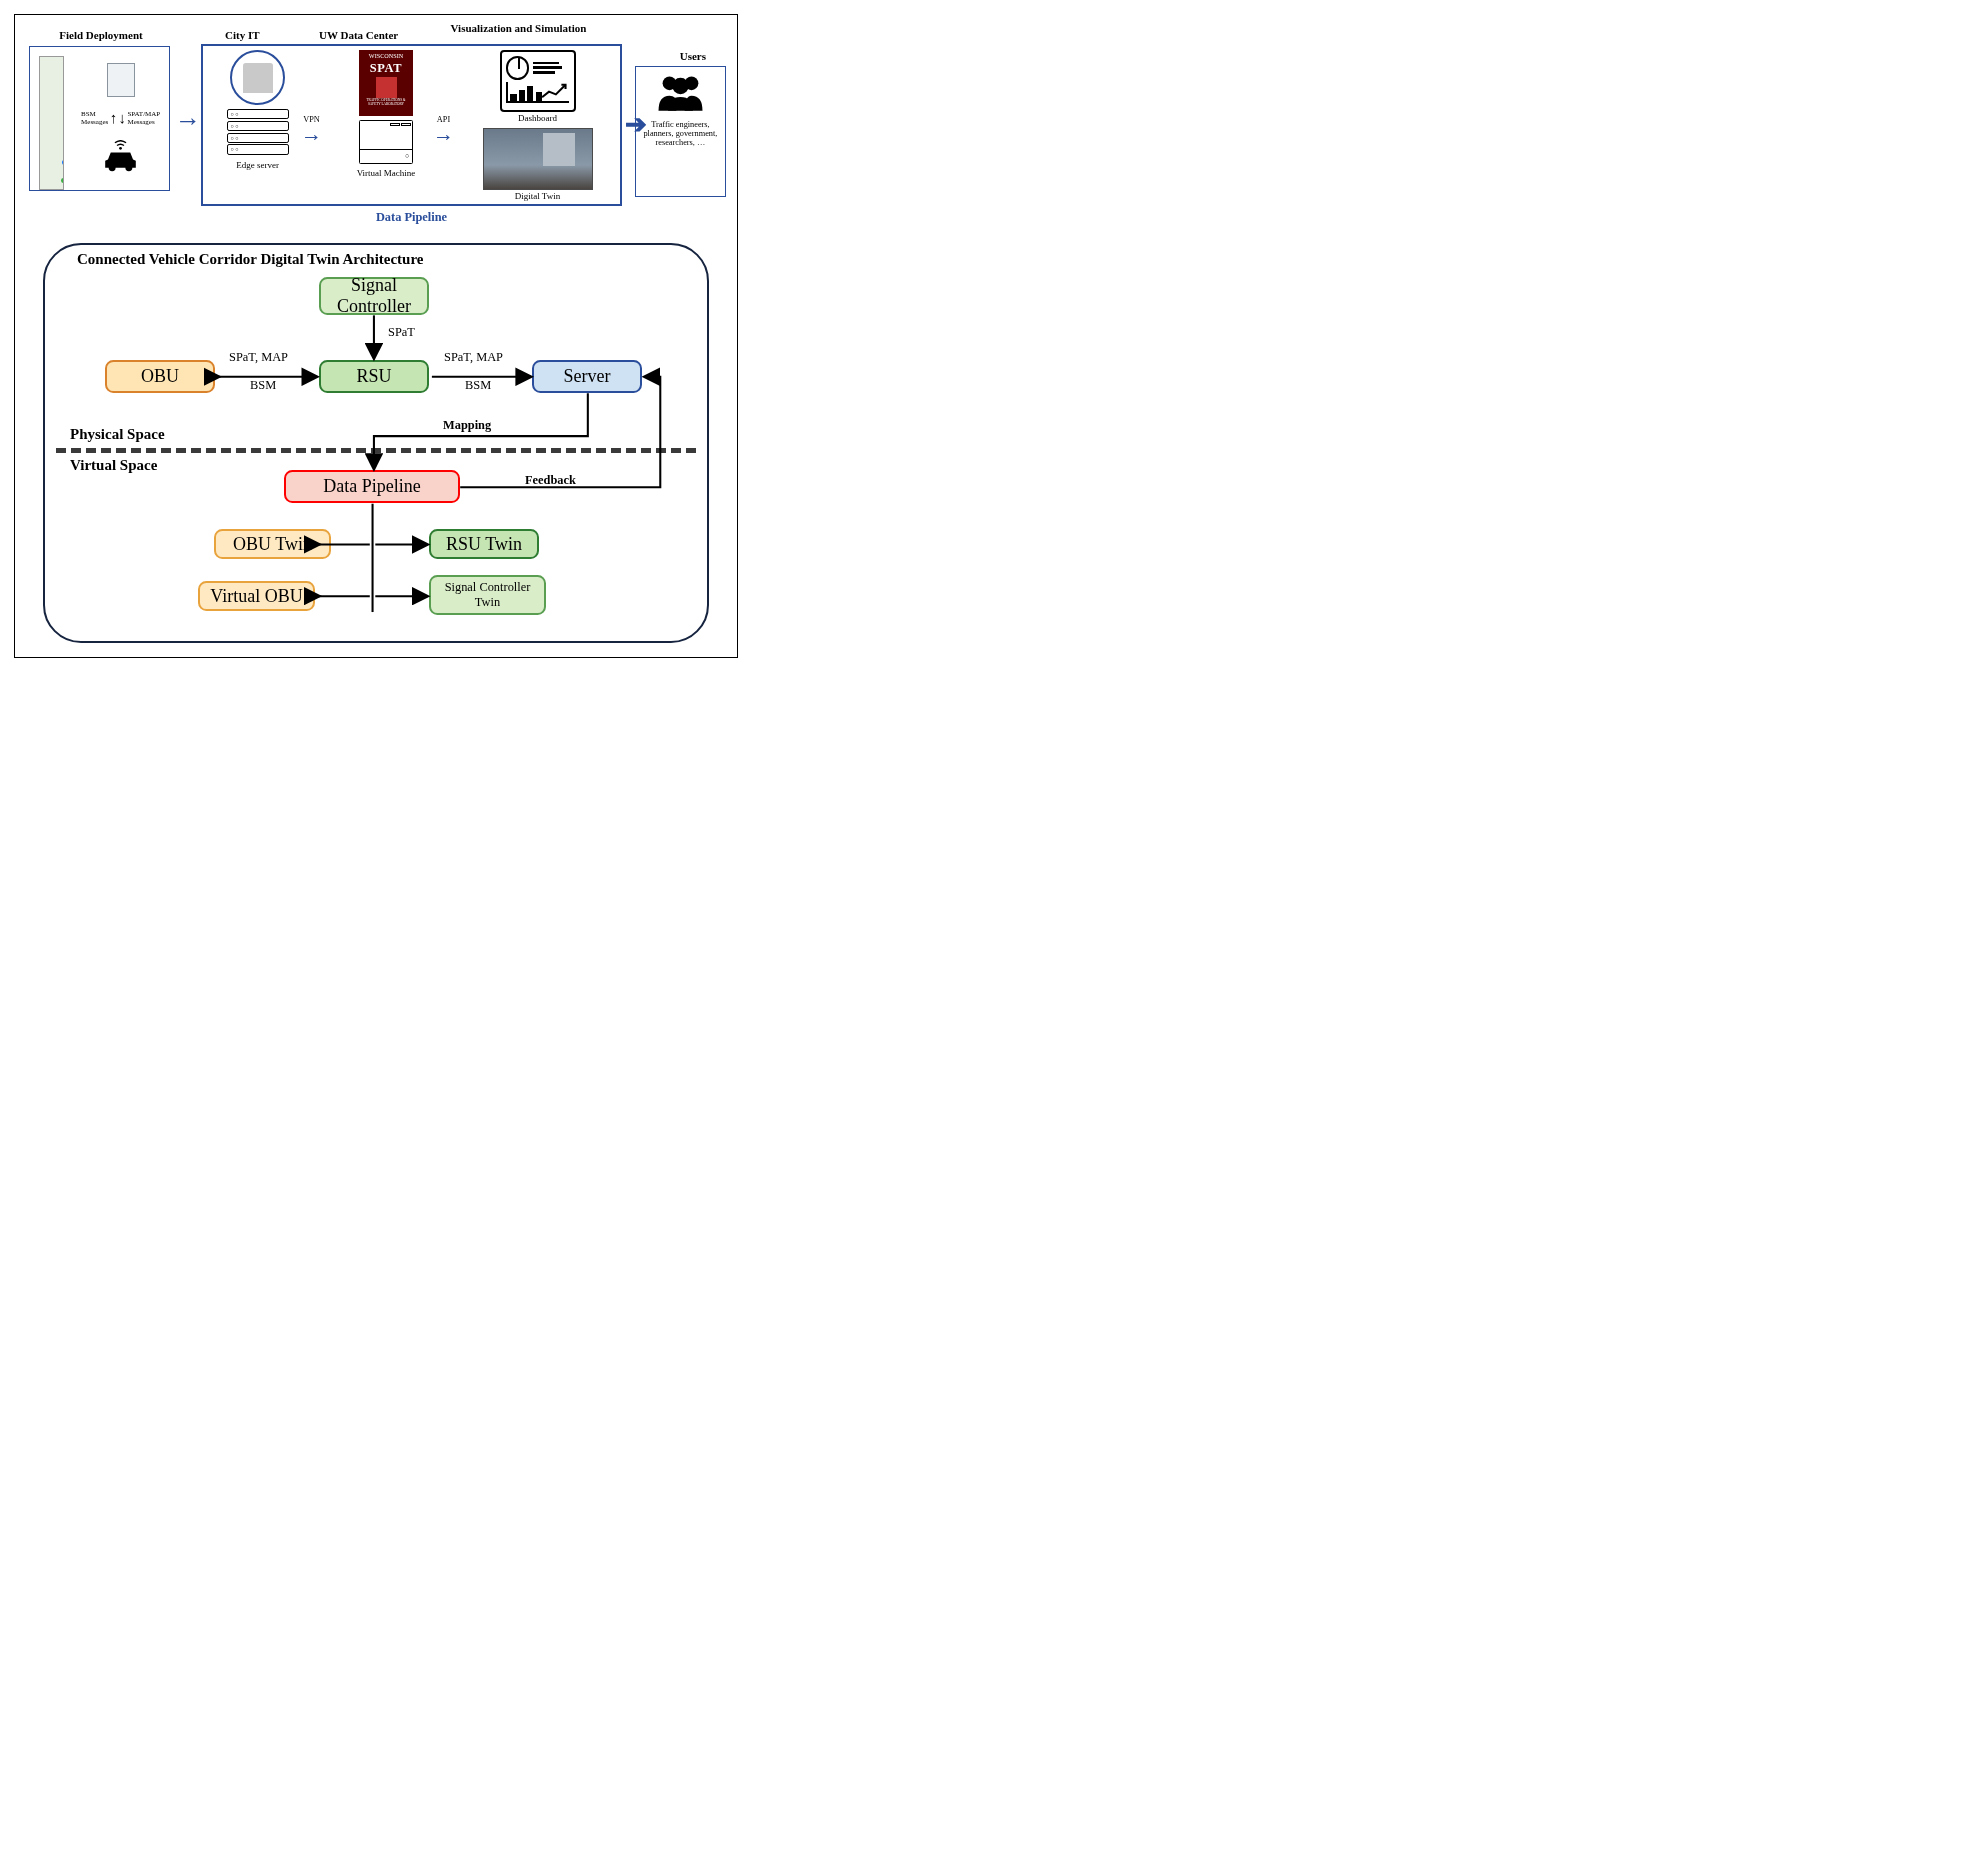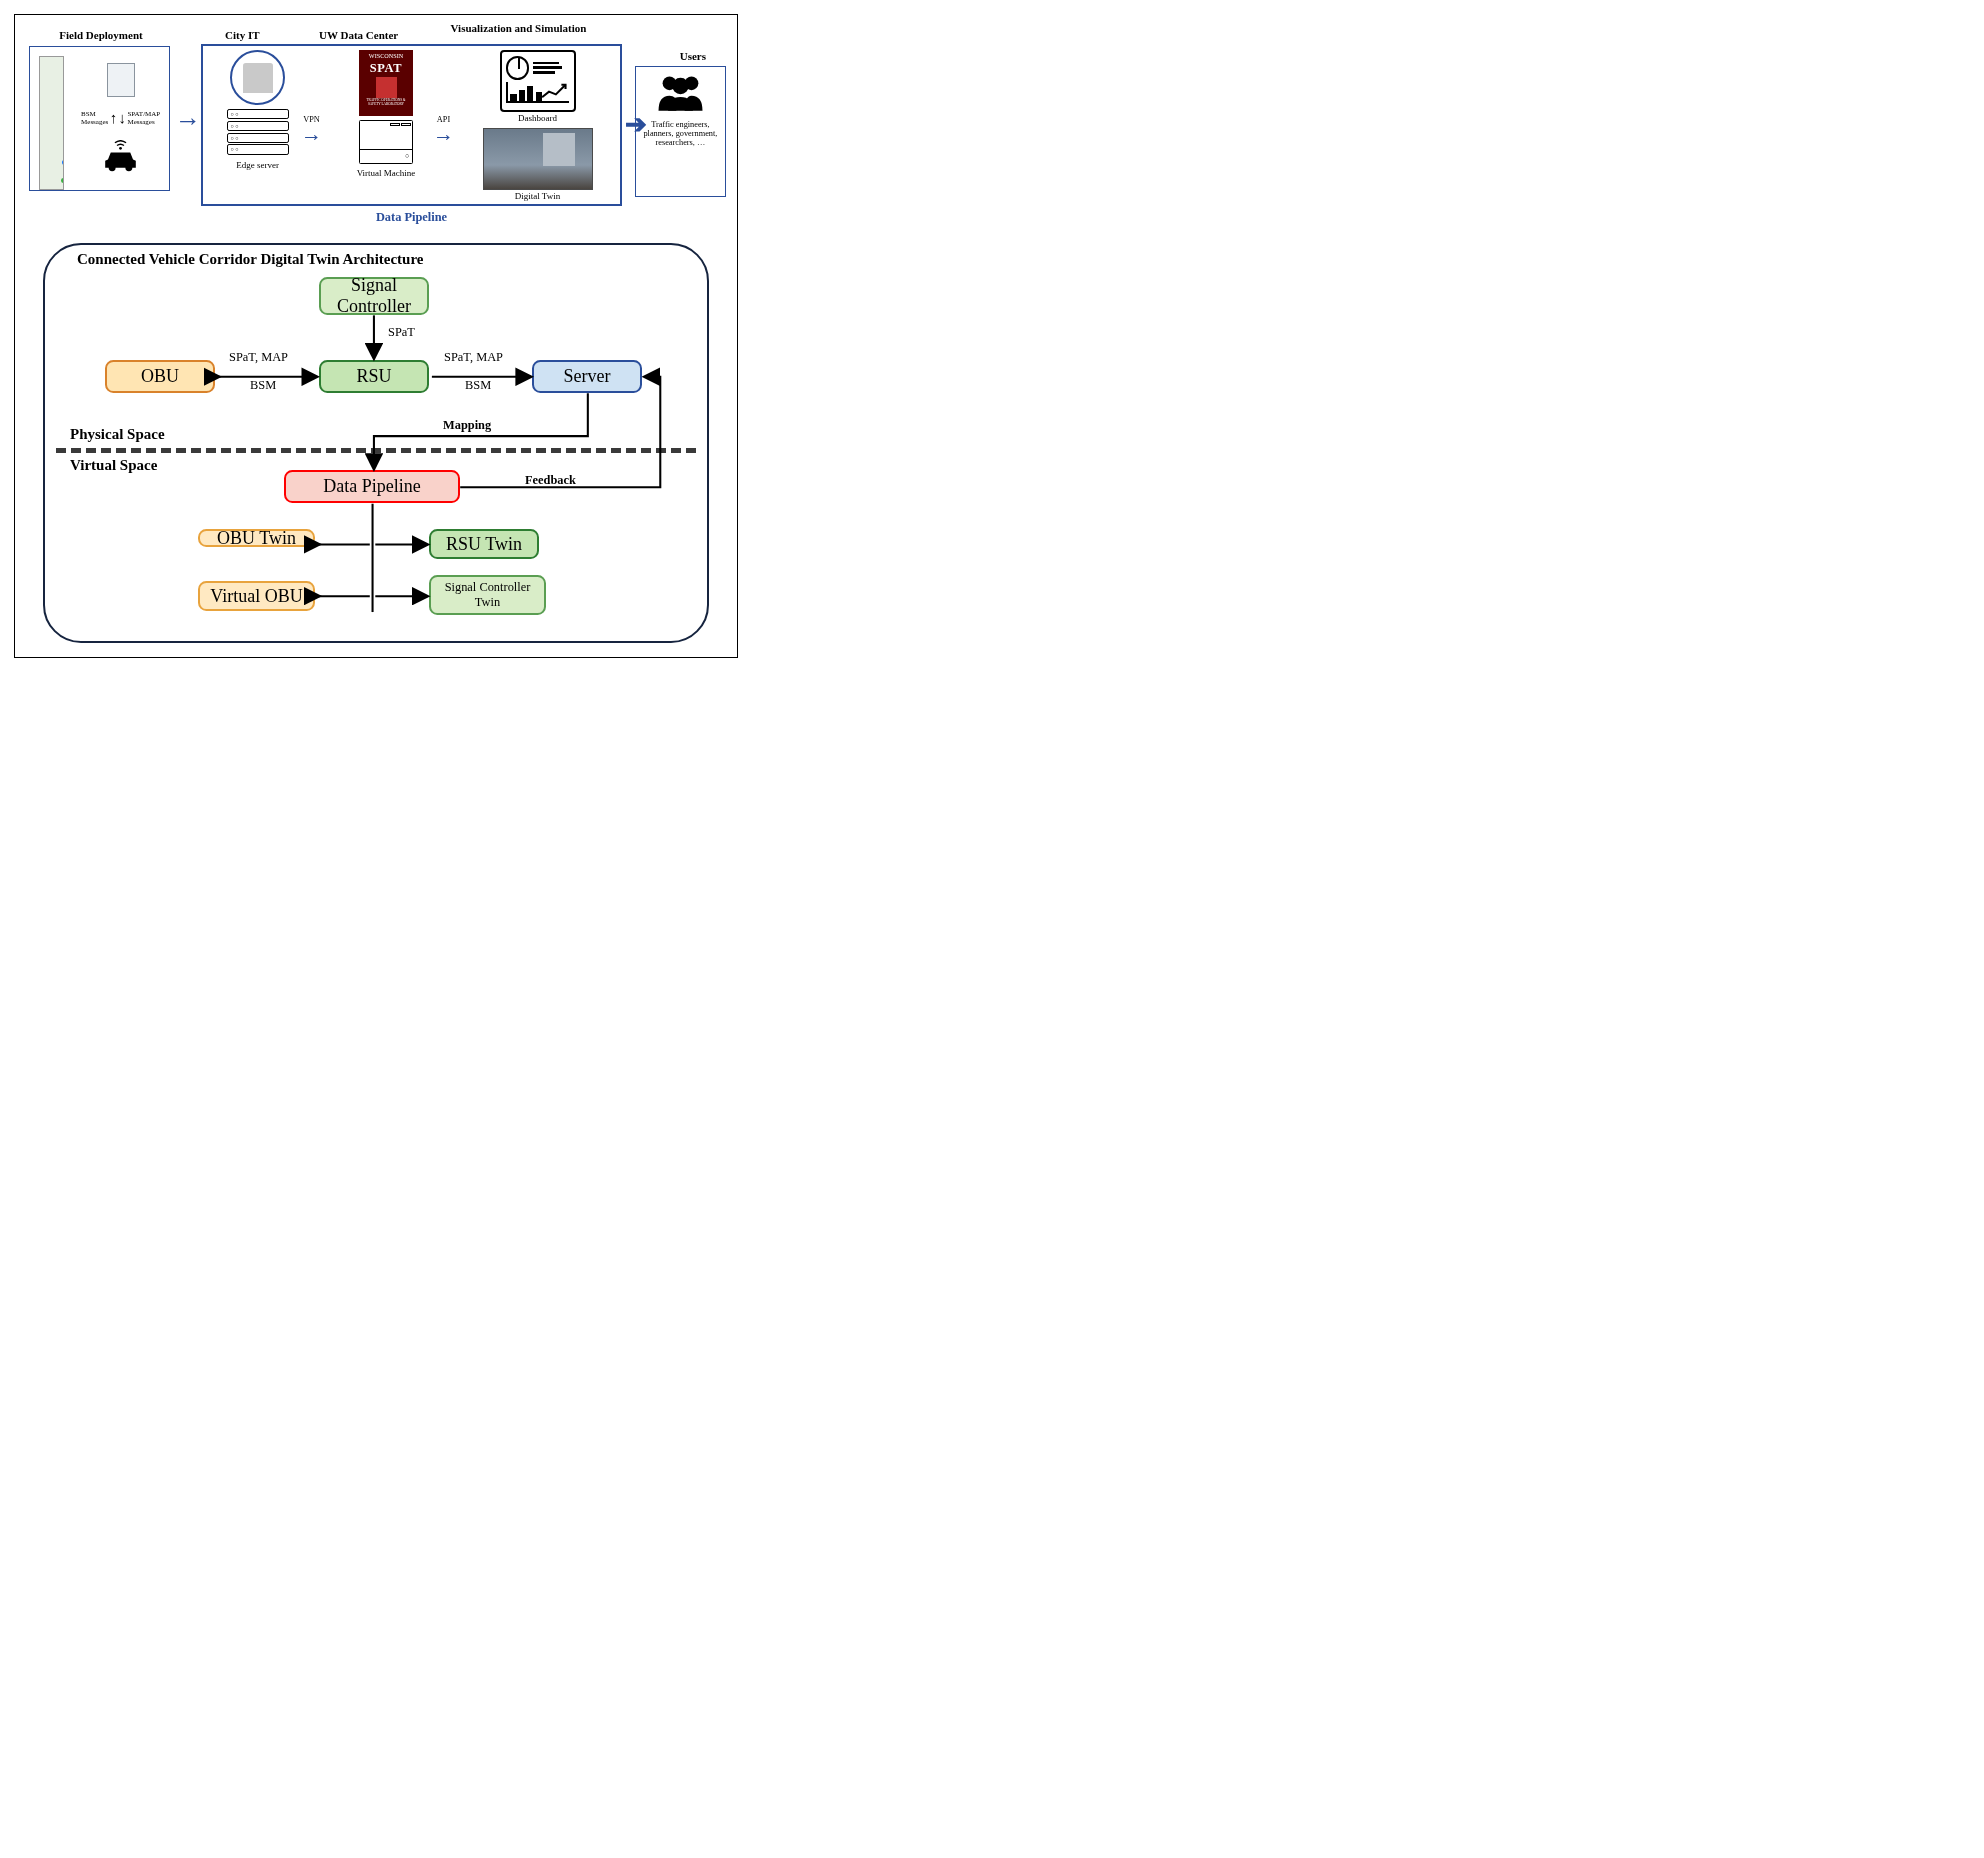--- a/index.html
+++ b/index.html
@@ -248,21 +248,21 @@
     <div class="arch-box"></div>
     <div class="arch-title">Connected Vehicle Corridor Digital Twin Architecture</div>
 
     <div class="node n-lgreen" style="left:297px; top:41px; width:110px; height:38px;">Signal Controller</div>
     <div class="node n-orange" style="left:83px; top:124px; width:110px; height:33px;">OBU</div>
     <div class="node n-green" style="left:297px; top:124px; width:110px; height:33px;">RSU</div>
     <div class="node n-blue" style="left:510px; top:124px; width:110px; height:33px;">Server</div>
 
     <div class="node n-red" style="left:262px; top:234px; width:176px; height:33px;">Data Pipeline</div>
 
-    <div class="node n-yorange" style="left:176px; top:293px; width:117px; height:18px;">OBU Twin</div>
+    <div class="node n-yorange" style="left:192px; top:293px; width:117px; height:30px;">OBU Twin</div>
     <div class="node n-green" style="left:407px; top:293px; width:110px; height:30px;">RSU Twin</div>
     <div class="node n-yorange" style="left:176px; top:345px; width:117px; height:30px;">Virtual OBU</div>
     <div class="node n-lgreen" style="left:407px; top:339px; width:117px; height:40px; font-size:12.4px;">Signal Controller Twin</div>
 
     <div class="space-lbl" style="left:48px; top:190px;">Physical Space</div>
     <div class="dash-line"></div>
     <div class="space-lbl" style="left:48px; top:221px;">Virtual Space</div>
 
     <div class="edge-lbl" style="left:366px; top:90px;">SPaT</div>
     <div class="edge-lbl" style="left:207px; top:115px;">SPaT, MAP</div>

